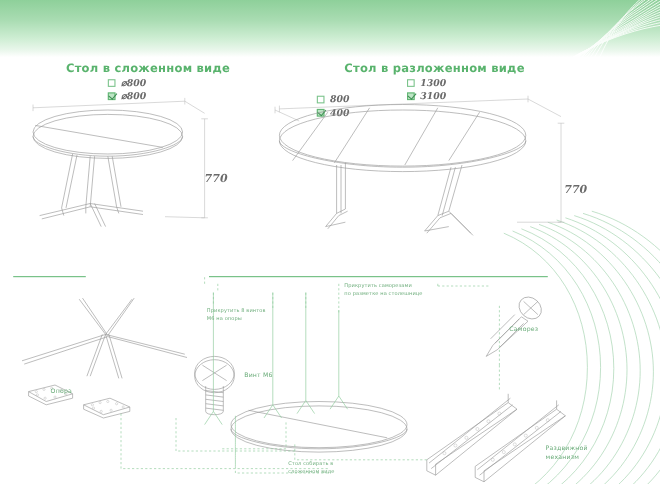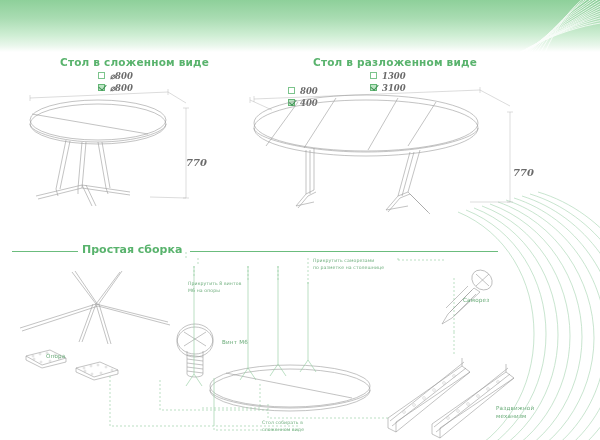--- a/index.html
+++ b/index.html
@@ -287,21 +287,20 @@
       <path d="M138,126 L160,122"></path>
       <path d="M160,108 L180,128"></path>
       <path d="M162,110 L182,130"></path>
     </g>
   </svg>
 
   <div class="dim-label" id="dim-h-right">770</div>
 
   <div class="assembly-head">
     <div class="assembly-line" id="line-left"></div>
-    <div id="assembly-title">Простая сборка</div>
     <div class="assembly-line" id="line-right"></div>
   </div>
 
   <svg class="drawing" style="left:0px; top:258px;" width="600" height="182" viewBox="0 0 600 182">
 
     <g class="ln">
       <path d="M72,14 L96,46 L120,14"></path>
       <path d="M75,13 L98,47 L122,13"></path>
       <path d="M20,70 L96,46 L168,64"></path>
       <path d="M22,73 L98,48 L170,67"></path>

